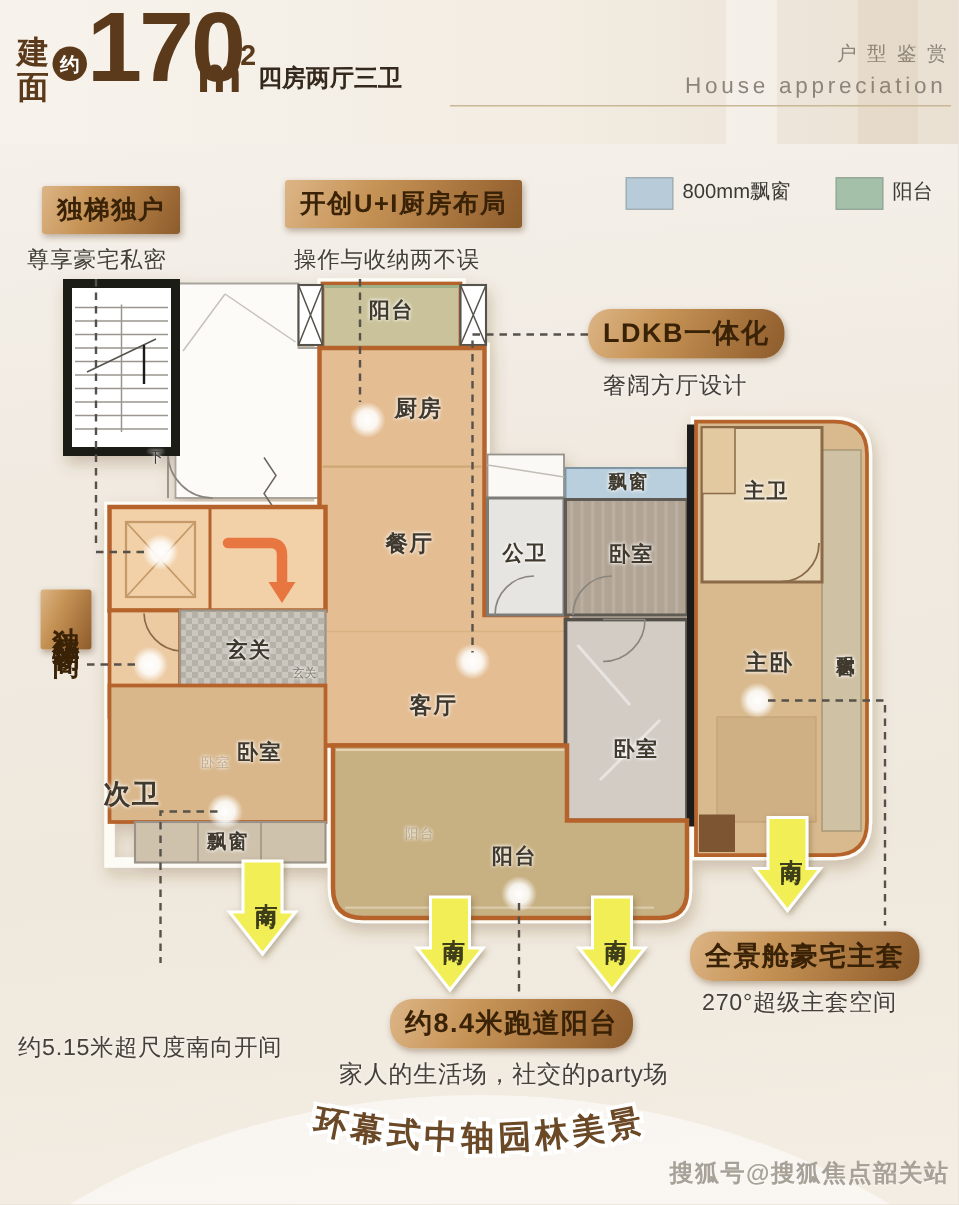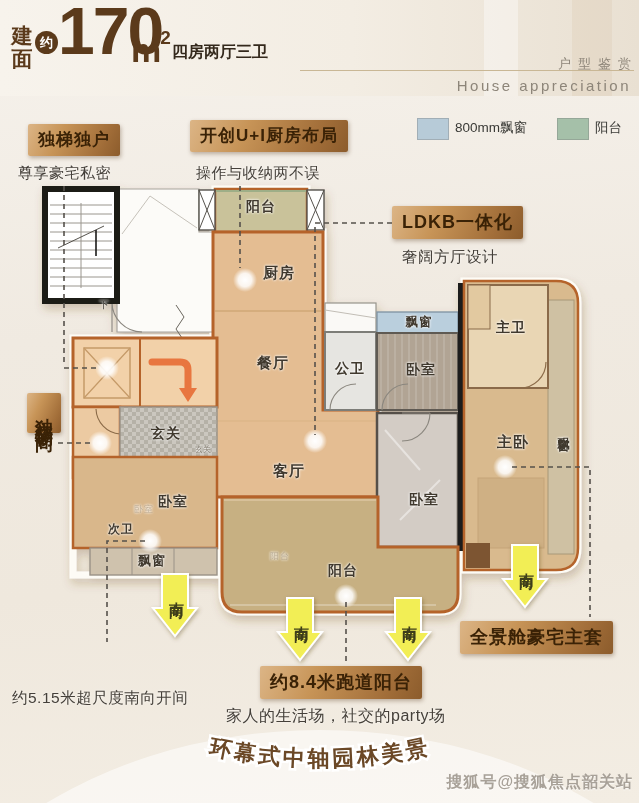--- a/index.html
+++ b/index.html
@@ -15,33 +15,33 @@
   .hdr-stripe{background:rgba(255,255,255,.38);}
   .brown{color:#5b3a1b;}
   .jianmian{left:10px;top:24px;font-size:21px;font-weight:bold;line-height:23px;width:24px;text-align:center;}
   .approx{left:35px;top:31px;width:23px;height:23px;border-radius:50%;background:#5b3a1b;color:#fff;
           font-size:13px;font-weight:bold;text-align:center;line-height:23px;}
   .big170{left:58px;top:-7px;font-size:66px;font-weight:900;letter-spacing:-2px;}
   .unitm{left:131px;top:27px;font-size:34px;font-weight:900;}
   .unitm sup{font-size:19px;font-weight:900;vertical-align:18px;margin-left:-1px;}
   .layoutdesc{left:172px;top:42px;font-size:16px;font-weight:600;color:#34291c;}
   .hdr-right{right:8px;top:27px;text-align:right;color:#8d8579;}
-  .hdr-right .cn{font-size:13px;letter-spacing:7px;margin-right:-7px;margin-top:28px;}
+  .hdr-right .cn{font-size:13px;letter-spacing:7px;margin-right:-7px;}
   .hdr-right .en{font-size:15px;letter-spacing:2.5px;margin-top:4px;}
   .hdr-line{left:300px;top:70px;width:334px;height:1px;background:#c9b795;}
 
   
   .sw{width:30px;height:20px;border:1px solid rgba(120,120,120,.35);}
   .leg-txt{font-size:13.5px;color:#3a3a36;line-height:20px;}
 
   
   .badge{background:linear-gradient(115deg,#dcb586 0%,#c79457 35%,#a26e39 78%,#8c5c2c 100%);
          color:#3a2206;font-weight:bold;font-size:17px;padding:4px 10px 5px;border-radius:2px;
          box-shadow:1px 2px 4px rgba(80,50,20,.35);letter-spacing:1px;}
-  .badge.big{font-size:18px;}
+  .badge.big{font-size:18px;border-radius:15px;}
   .badge-v{writing-mode:vertical-rl;text-orientation:upright;padding:10px 5px;font-size:18px;letter-spacing:4px;}
   .sub{font-size:15px;color:#45403a;font-weight:500;letter-spacing:.5px;
        text-shadow:0 0 3px rgba(255,255,255,.8);}
   .sub.b{font-size:15.5px;}
 
   
   .room{font-size:14px;font-weight:600;color:#40392e;letter-spacing:1px;
         text-shadow:0 0 3px rgba(255,255,255,.95),0 0 2px rgba(255,255,255,.9);}
   .room.lg{font-size:15px;}
   .room.sm{font-size:12.5px;}
@@ -233,21 +233,21 @@
   <div class="abs ctr room sm" style="left:419px;top:322px">飘窗</div>
   <div class="abs ctr room" style="left:421px;top:370px">卧室</div>
   <div class="abs ctr room" style="left:424px;top:500px">卧室</div>
   <div class="abs ctr room" style="left:511px;top:328px">主卫</div>
   <div class="abs ctr room lg" style="left:513px;top:442px">主卧</div>
   <div class="abs ctr room sm vtext" style="left:563px;top:428px">飘窗</div>
   <div class="abs ctr room" style="left:166px;top:434px">玄关</div>
   <div class="abs ctr room tiny" style="left:203px;top:449px">玄关</div>
   <div class="abs ctr room" style="left:173px;top:502px">卧室</div>
   <div class="abs ctr room wm" style="left:144px;top:509px">卧室</div>
-  <div class="abs ctr room" style="left:121px;top:529px;font-size:12px">次卫</div>
+  <div class="abs ctr room" style="left:88px;top:529px;font-size:18px">次卫</div>
   <div class="abs ctr room" style="left:152px;top:561px;font-size:13px">飘窗</div>
   <div class="abs ctr room" style="left:343px;top:571px">阳台</div>
   <div class="abs ctr room wm" style="left:280px;top:556px">阳台</div>
   <div class="abs ctr room tiny" style="left:104px;top:305px;font-size:10px;color:#3c3832">下</div>
 
   <div class="abs ctr south" style="left:176px;top:592px">南向</div>
   <div class="abs ctr south" style="left:301px;top:616px">南向</div>
   <div class="abs ctr south" style="left:409px;top:616px">南向</div>
   <div class="abs ctr south" style="left:526px;top:563px">南向</div>
 
@@ -261,15 +261,16 @@
   <div class="abs sub b" style="left:402px;top:247px">奢阔方厅设计</div>
 
   <div class="abs badge badge-v" style="left:27px;top:393px">独立储物间</div>
 
   <div class="abs sub b" style="left:12px;top:688px">约5.15米超尺度南向开间</div>
 
   <div class="abs badge big" style="left:260px;top:666px">约8.4米跑道阳台</div>
   <div class="abs badge big" style="left:460px;top:621px">全景舱豪宅主套</div>
 
   <div class="abs sub" style="left:226px;top:706px;font-size:16px">家人的生活场，社交的party场</div>
+  <div class="abs sub b" style="left:468px;top:658px">270°超级主套空间</div>
 
   <div class="abs watermark">搜狐号@搜狐焦点韶关站</div>
 </div>
 
 </body></html>

